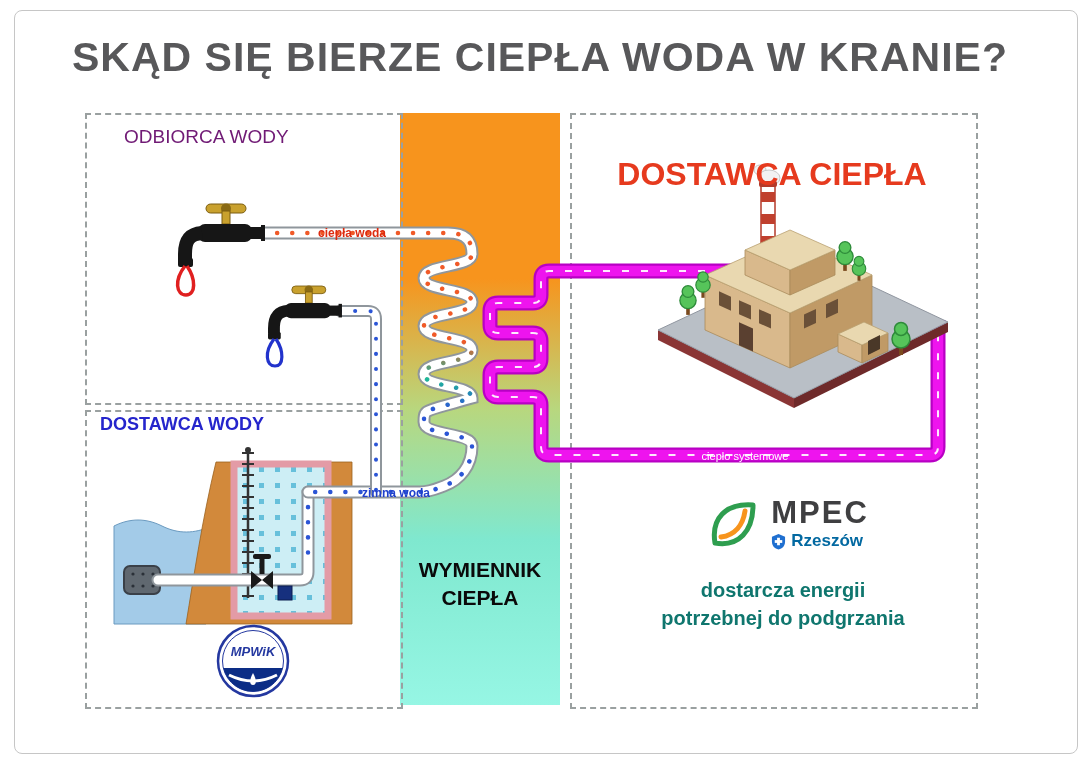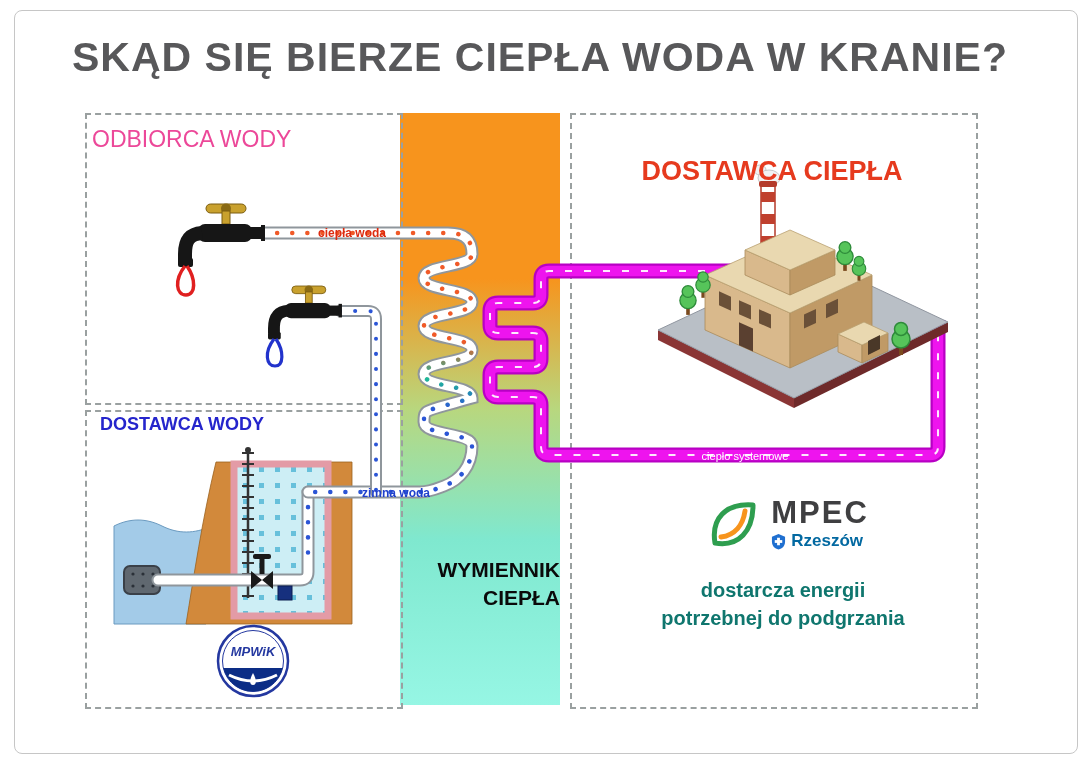--- a/index.html
+++ b/index.html
@@ -8,24 +8,24 @@
   .frame{position:absolute;left:14px;top:10px;right:14px;bottom:10px;border:1px solid #c6c6c6;border-radius:8px;}
   .title{position:absolute;left:0;top:34px;width:1080px;text-align:center;
          font-size:41px;font-weight:bold;color:#58585a;letter-spacing:1px;}
   .dashed-box{position:absolute;border:2px dashed #9aa0a0;background:transparent;}
   .box-odbiorca{left:85px;top:113px;width:314px;height:288px;}
   .box-dostawca-wody{left:85px;top:410px;width:314px;height:295px;}
   .box-dostawca-ciepla{left:570px;top:113px;width:404px;height:592px;}
   .band{position:absolute;left:400px;top:113px;width:160px;height:592px;
         background:linear-gradient(to bottom,#f7941d 0%,#f7941d 28%,#b8d77e 50%,#7fe8cf 72%,#96f6e4 100%);}
   .hdr{position:absolute;}
-  .hdr-odbiorca{left:92px;top:126px;font-size:23px;color:#ec4899;}
+  .hdr-odbiorca{left:124px;top:126px;font-size:19px;color:#701a75;}
   .hdr-dostawca-wody{left:100px;top:414px;font-size:18px;font-weight:bold;color:#2525cc;}
-  .hdr-dostawca-ciepla{left:570px;top:156px;width:404px;text-align:center;font-size:27px;font-weight:bold;color:#e63a1e;}
-  .hdr-wymiennik{left:400px;top:556px;width:160px;text-align:right;font-size:21px;font-weight:bold;color:#0a0a0a;line-height:1.35;}
+  .hdr-dostawca-ciepla{left:570px;top:156px;width:404px;text-align:center;font-size:32px;font-weight:bold;color:#e63a1e;}
+  .hdr-wymiennik{left:400px;top:556px;width:160px;text-align:center;font-size:21px;font-weight:bold;color:#0a0a0a;line-height:1.35;}
   svg.overlay{position:absolute;left:0;top:0;}
   .mpec-block{position:absolute;left:648px;top:497px;width:280px;display:flex;align-items:center;justify-content:center;gap:10px;}
   .mpec-name{font-size:31px;font-weight:bold;color:#3f3f41;letter-spacing:2px;line-height:1;}
   .mpec-city-row{display:flex;align-items:center;gap:5px;margin-top:3px;}
   .mpec-city{font-size:17px;font-weight:600;color:#0369a1;}
   .caption{position:absolute;left:598px;top:576px;width:370px;text-align:center;
            color:#0f766e;font-weight:bold;font-size:20px;line-height:1.42;}
   .mpwik{position:absolute;left:215px;top:623px;}
 </style>
 </head>

